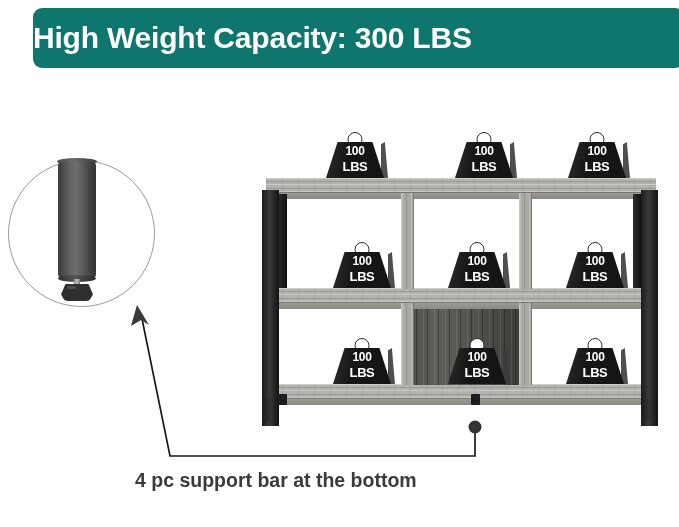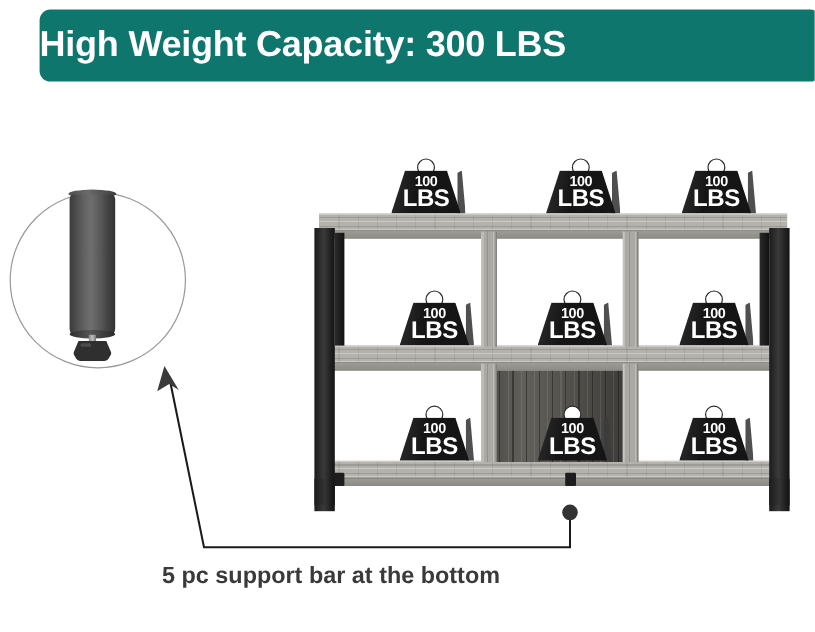--- a/index.html
+++ b/index.html
@@ -286,21 +286,21 @@
     top: 12px;
     width: 58px;
     text-align: center;
     color: #ffffff;
     font-weight: bold;
     line-height: 15px;
     letter-spacing: -0.4px;
     z-index: 3;
   }
   .weight .wnum { display: block; font-size: 12px; }
-  .weight .wunit { display: block; font-size: 20px; }
+  .weight .wunit { display: block; font-size: 13px; }
 </style>
 </head>
 <body>
 
 <div id="stage">
 
   <div class="banner">
     <span class="banner-text">High Weight Capacity: 300 LBS</span>
   </div>
 
@@ -438,16 +438,16 @@
   <svg class="callout-svg" viewBox="0 0 679 527">
 
     <path d="M 475 430 L 475 456 L 170 456 L 141 314" fill="none" stroke="#1a1a1a" stroke-width="1.7"></path>
 
     <polygon points="137,305 149,325 141,320 131,326" fill="#3a3a3a"></polygon>
 
     <circle cx="475" cy="427" r="6.5" fill="#333333"></circle>
   </svg>
 
   <div class="caption">
-    <span class="caption-line">5 pc support bar at the bottom</span>
+    <span class="caption-line">4 pc support bar at the bottom</span>
   </div>
 
 </div>
 
 </body></html>

